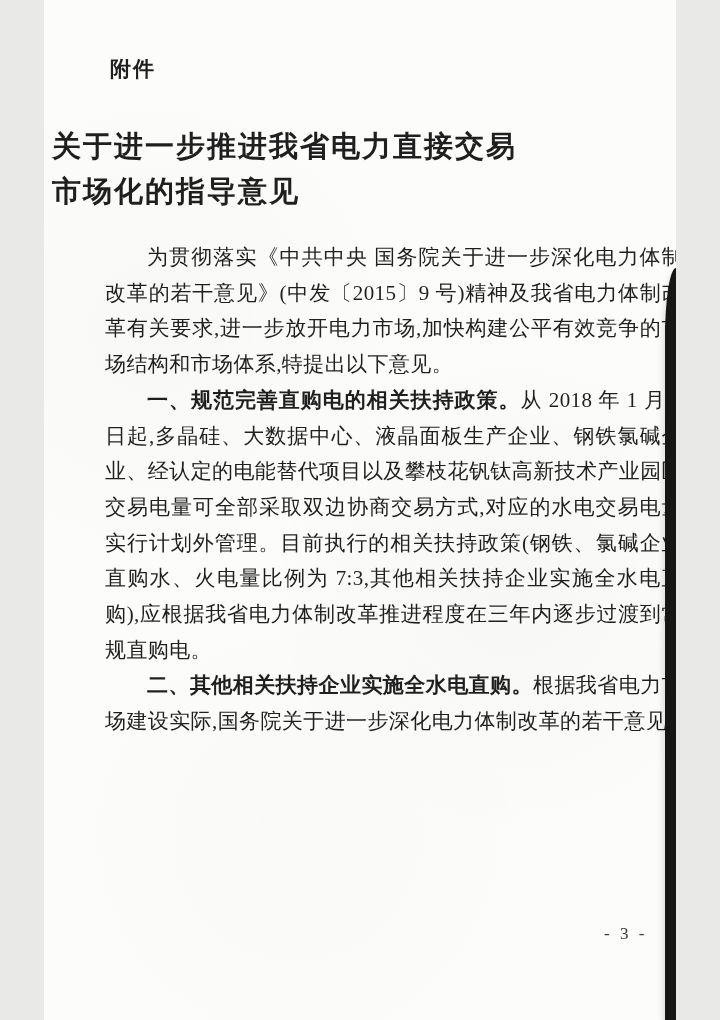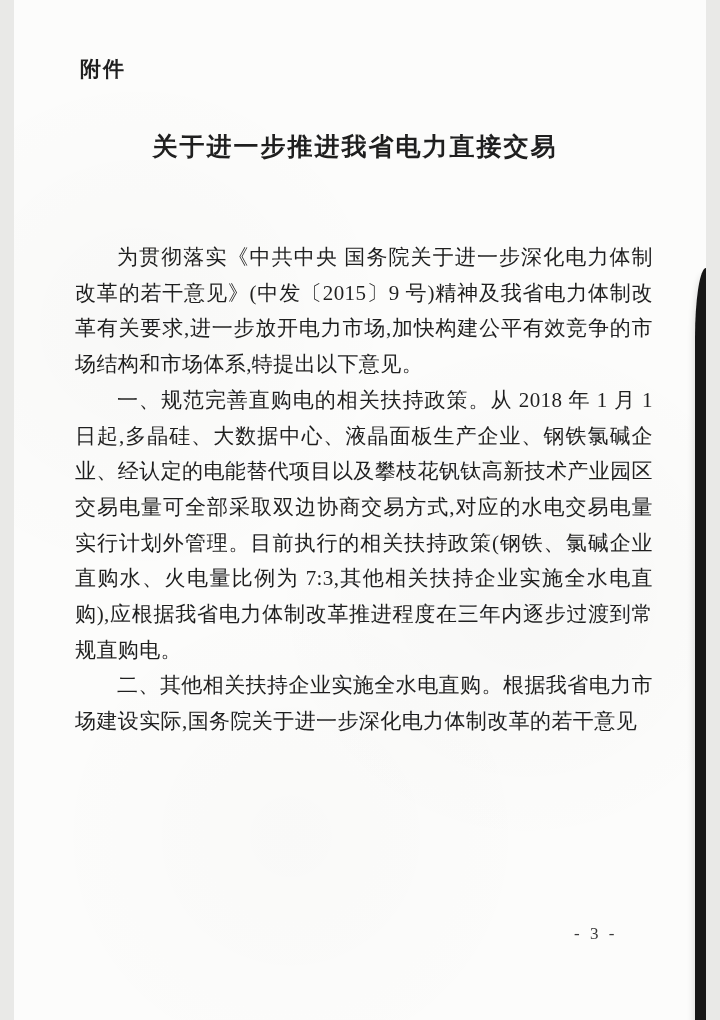--- a/index.html
+++ b/index.html
@@ -2,21 +2,21 @@
 <html><head>
 <meta charset="utf-8">
 <style>
   html, body {
     margin: 0;
     padding: 0;
     background: #e9e9e7;
   }
   .page {
     position: relative;
-    width: 692px;
+    width: 632px;
     height: 1020px;
     margin: 0 auto;
     background: #fcfcfb;
     overflow: hidden;
     font-family: "Liberation Serif", "DejaVu Serif", serif;
     color: #1f1f1f;
     
     background-image:
       radial-gradient(circle at 18% 32%, rgba(0,0,0,0.015) 0, rgba(0,0,0,0) 30%),
       radial-gradient(circle at 74% 58%, rgba(0,0,0,0.018) 0, rgba(0,0,0,0) 34%),
@@ -25,45 +25,44 @@
   .attachment-label {
     position: absolute;
     left: 66px;
     top: 55px;
     font-size: 21px;
     font-weight: 700;
     letter-spacing: 2px;
   }
   .doc-title {
     position: absolute;
-    left: 0;
+    left: 8px;
     right: 10px;
     top: 124px;
-    text-align: center;
     font-weight: 700;
-    font-size: 25px;
+    font-size: 29px;
     line-height: 45px;
     letter-spacing: 2px;
   }
   .body-text {
     position: absolute;
     left: 61px;
     top: 240px;
     width: 578px;
     font-size: 21px;
     line-height: 35.7px;
     text-align: justify;
     letter-spacing: 0.4px;
   }
   .body-text p {
     margin: 0;
     text-indent: 2em;
   }
   .lead {
-    font-weight: 400;
+    font-weight: 700;
   }
   .page-number {
     position: absolute;
     left: 560px;
     top: 924px;
     font-size: 17px;
     letter-spacing: 3px;
     color: #3a3a3a;
   }
   .scan-edge {
@@ -79,20 +78,21 @@
 </style>
 </head>
 <body>
 
 <div class="page">
 
   <div class="attachment-label">附件</div>
 
   <div class="doc-title">
     <div>关于进一步推进我省电力直接交易</div>
+    <div>市场化的指导意见</div>
   </div>
 
   <div class="body-text">
     <p><span class="lead"></span><span>为贯彻落实《中共中央 国务院关于进一步深化电力体制改革的若干意见》(中发〔2015〕9 号)精神及我省电力体制改革有关要求,进一步放开电力市场,加快构建公平有效竞争的市场结构和市场体系,特提出以下意见。</span></p>
 
     <p><span class="lead">一、规范完善直购电的相关扶持政策。</span><span>从 2018 年 1 月 1 日起,多晶硅、大数据中心、液晶面板生产企业、钢铁氯碱企业、经认定的电能替代项目以及攀枝花钒钛高新技术产业园区交易电量可全部采取双边协商交易方式,对应的水电交易电量实行计划外管理。目前执行的相关扶持政策(钢铁、氯碱企业直购水、火电量比例为 7:3,其他相关扶持企业实施全水电直购),应根据我省电力体制改革推进程度在三年内逐步过渡到常规直购电。</span></p>
 
 
 
     <p><span class="lead">二、其他相关扶持企业实施全水电直购。</span><span>根据我省电力市场建设实际,国务院关于进一步深化电力体制改革的若干意见</span></p>

